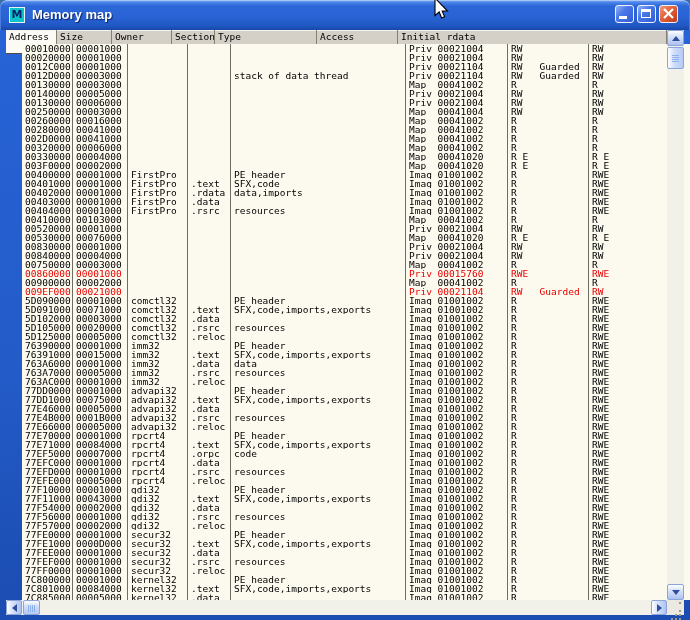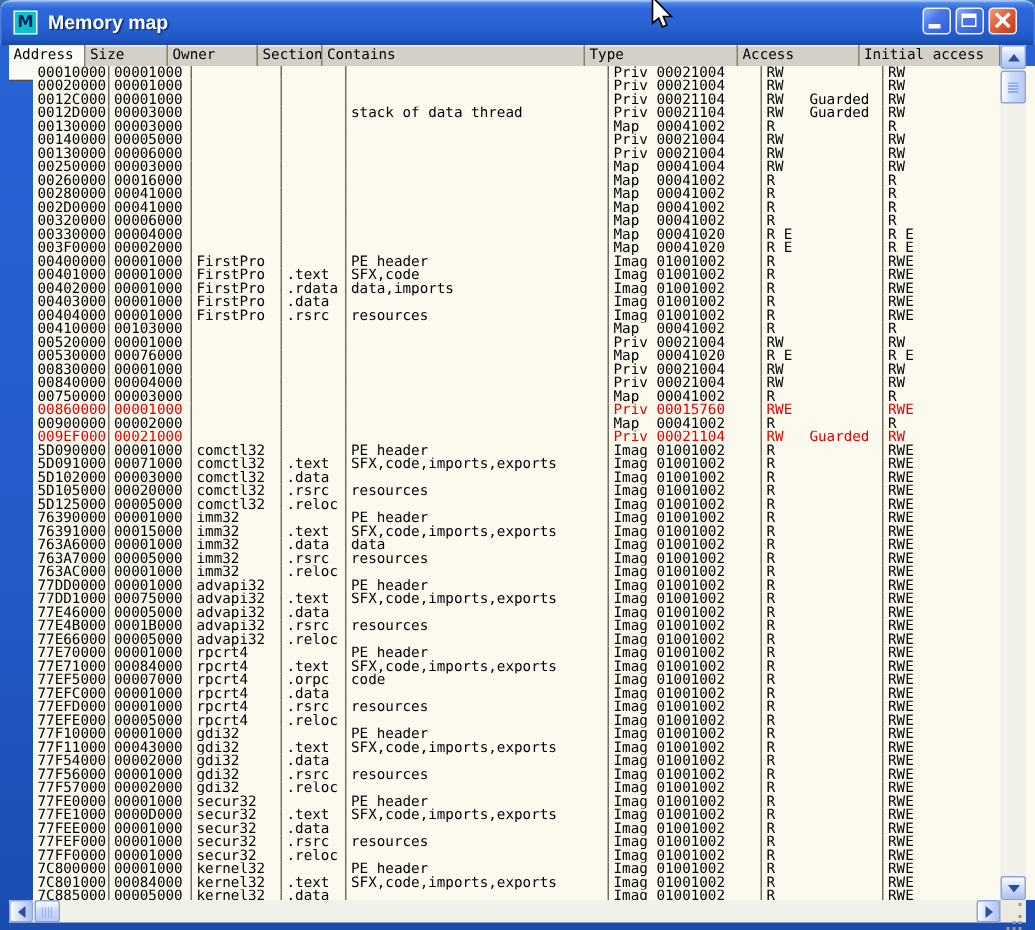--- a/index.html
+++ b/index.html
@@ -114,24 +114,23 @@
         <path d="M2 1 L11 10 M11 1 L2 10" stroke="#ffffff" stroke-width="2.2" fill="none"></path>
       </svg>
     </div>
   </div>
 
   <div class="header-row">
     <div class="hcell c0 sorted">Address</div>
     <div class="hcell c1">Size</div>
     <div class="hcell c2">Owner</div>
     <div class="hcell c3">Section</div>
-    <div class="hcell c4">Contains</div>
     <div class="hcell c5">Type</div>
     <div class="hcell c6">Access</div>
-    <div class="hcell c7">Initial access</div>
+    <div class="hcell c7">Initial rdata</div>
   </div>
 
   <div class="table">
     <div class="row">
         <span class="cell c0">00010000</span>
         <span class="cell c1">00001000</span>
         <span class="cell c2"></span>
         <span class="cell c3"></span>
         <span class="cell c4"></span>
         <span class="cell c5">Priv 00021004</span>

